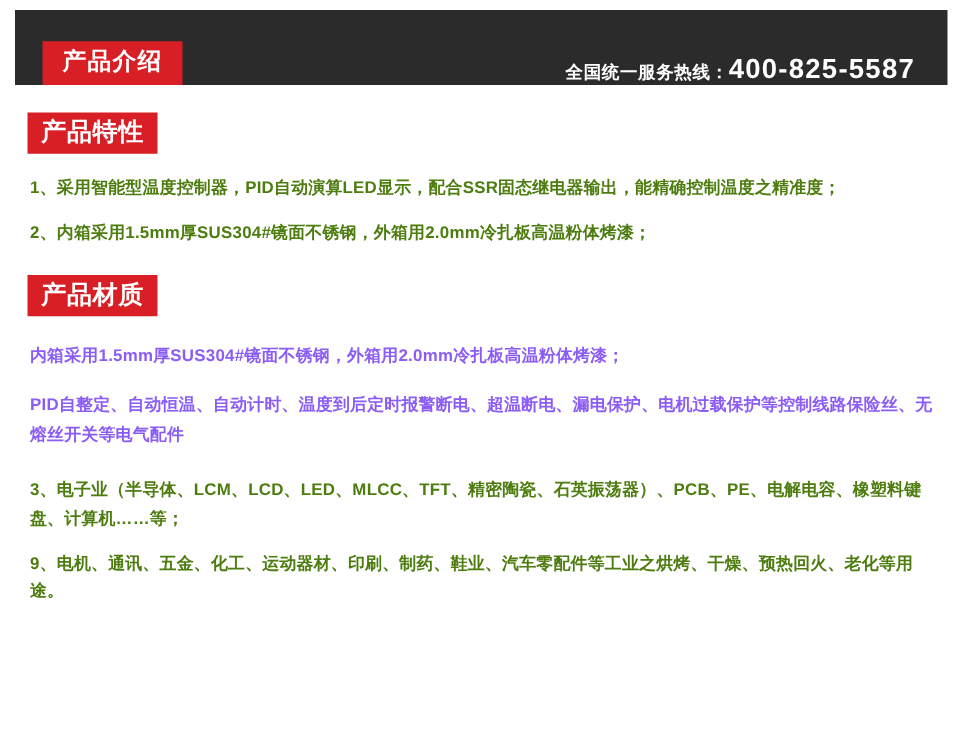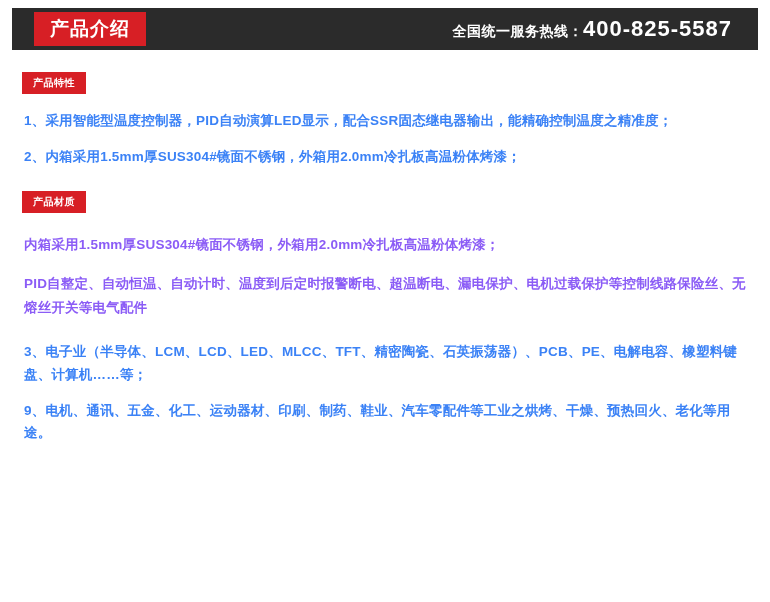--- a/index.html
+++ b/index.html
@@ -18,24 +18,24 @@
     position: relative;
     width: 770px;
     height: 602px;
     box-sizing: border-box;
   }
 
   
   .header {
     position: relative;
     margin: 8px 12px 0 12px;
-    height: 42px;
+    height: 60px;
     background: #2b2b2b;
     display: flex;
-    align-items: center;
+    align-items: flex-end;
   }
   .header-tag {
     background: #d71f25;
     color: #ffffff;
     font-size: 19px;
     font-weight: bold;
     letter-spacing: 1px;
     padding: 7px 16px;
     margin-left: 22px;
     line-height: 1.1;
@@ -65,37 +65,37 @@
     padding: 0 12px 0 12px;
   }
 
   .section {
     margin-top: 22px;
   }
   .section-title {
     display: inline-block;
     background: #d71f25;
     color: #ffffff;
-    font-size: 10px;
+    font-size: 20px;
     font-weight: bold;
     letter-spacing: 0.5px;
     padding: 5px 11px 6px 11px;
     margin-left: 10px;
     line-height: 1.1;
   }
 
   .para-list {
     margin: 0;
     padding: 0;
     list-style: none;
   }
   .para {
     font-size: 13.5px;
     font-weight: bold;
-    color: #3b82f6;
+    color: #4d7c0f;
     line-height: 1.65;
     margin: 14px 12px 0 12px;
     letter-spacing: 0.2px;
   }
   .para.first {
     margin-top: 16px;
   }
   .plain {
     font-size: 13.5px;
     font-weight: bold;

